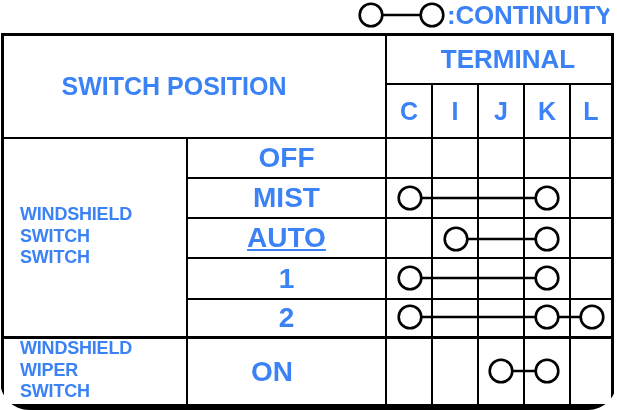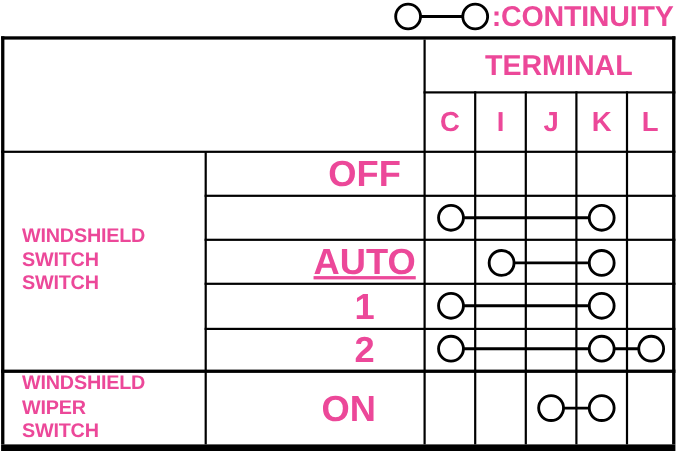--- a/index.html
+++ b/index.html
@@ -1,26 +1,27 @@
 <!DOCTYPE html>
 <html><head>
 <meta charset="utf-8">
 <style>
   html,body{margin:0;padding:0;background:#ffffff;}
   #stage{
     position:relative;width:617px;height:410px;background:#ffffff;
-    font-family:"Liberation Sans",sans-serif;font-weight:bold;color:#ec4899;
+    font-family:"Liberation Sans",sans-serif;font-weight:bold;color:#3b82f6;
     overflow:hidden;
+    border-radius:29px;
   }
   .line{position:absolute;background:#000;}
   .cell{position:absolute;display:flex;align-items:center;justify-content:center;
         text-align:center;white-space:nowrap;}
   .group-label{position:absolute;display:flex;flex-direction:column;justify-content:center;
         align-items:flex-start;font-size:18px;line-height:21.5px;letter-spacing:-0.2px;}
-  .pos-label{font-size:33px;margin-left:45px;}
+  .pos-label{font-size:28px;}
   .hdr{font-size:25px;}
   .term-hdr{font-size:26px;}
   .term-letter{font-size:25px;}
   #legend-label{position:absolute;left:447px;top:1px;height:28px;display:flex;
         align-items:center;font-size:26px;letter-spacing:-0.2px;}
   svg{position:absolute;left:0;top:0;pointer-events:none;}
   .conn-line{stroke:#000;stroke-width:2.6;}
   .conn-circle{fill:#fff;stroke:#000;stroke-width:2.6;}
 </style>
 </head>
@@ -49,40 +50,42 @@
   <div class="line" style="left:569px;top:83px;width:2px;height:321px;"></div>
 
   <div class="line" style="left:385px;top:83px;width:229px;height:2px;"></div>
   <div class="line" style="left:1px;top:137px;width:613px;height:2px;"></div>
   <div class="line" style="left:186px;top:177px;width:428px;height:2px;"></div>
   <div class="line" style="left:186px;top:217px;width:428px;height:2px;"></div>
   <div class="line" style="left:186px;top:257px;width:428px;height:2px;"></div>
   <div class="line" style="left:186px;top:298px;width:428px;height:2px;"></div>
   <div class="line" style="left:1px;top:336px;width:613px;height:3px;"></div>
 
+  <div class="cell hdr" style="left:4px;top:36px;width:340px;height:101px;">SWITCH POSITION</div>
   <div class="cell term-hdr" style="left:387px;top:36px;width:242px;height:47px;">TERMINAL</div>
 
   <div class="cell term-letter" style="left:387px;top:85px;width:44px;height:52px;">C</div>
   <div class="cell term-letter" style="left:433px;top:85px;width:44px;height:52px;">I</div>
   <div class="cell term-letter" style="left:479px;top:85px;width:44px;height:52px;">J</div>
   <div class="cell term-letter" style="left:525px;top:85px;width:44px;height:52px;">K</div>
   <div class="cell term-letter" style="left:571px;top:85px;width:40px;height:52px;">L</div>
 
   <div class="group-label" style="left:20px;top:137px;width:168px;height:199px;">
     <span>WINDSHIELD</span>
     <span>SWITCH</span>
     <span>SWITCH</span>
   </div>
   <div class="group-label" style="left:20px;top:339px;width:168px;height:63px;">
     <span>WINDSHIELD</span>
     <span>WIPER</span>
     <span>SWITCH</span>
   </div>
 
   <div class="cell pos-label" style="left:188px;top:139px;width:197px;height:38px;">OFF</div>
+  <div class="cell pos-label" style="left:188px;top:179px;width:197px;height:38px;">MIST</div>
   <div class="cell pos-label" style="left:188px;top:219px;width:197px;height:38px;text-decoration:underline;">AUTO</div>
   <div class="cell pos-label" style="left:188px;top:259px;width:197px;height:39px;">1</div>
   <div class="cell pos-label" style="left:188px;top:300px;width:197px;height:36px;">2</div>
   <div class="cell pos-label" style="left:188px;top:339px;width:168px;height:65px;">ON</div>
 
   <svg width="617" height="410">
       <line x1="410" y1="198" x2="547" y2="198" class="conn-line"></line>
       <circle cx="410" cy="198" r="11.3" class="conn-circle"></circle>
       <circle cx="547" cy="198" r="11.3" class="conn-circle"></circle>
       <line x1="456" y1="239" x2="547" y2="239" class="conn-line"></line>

